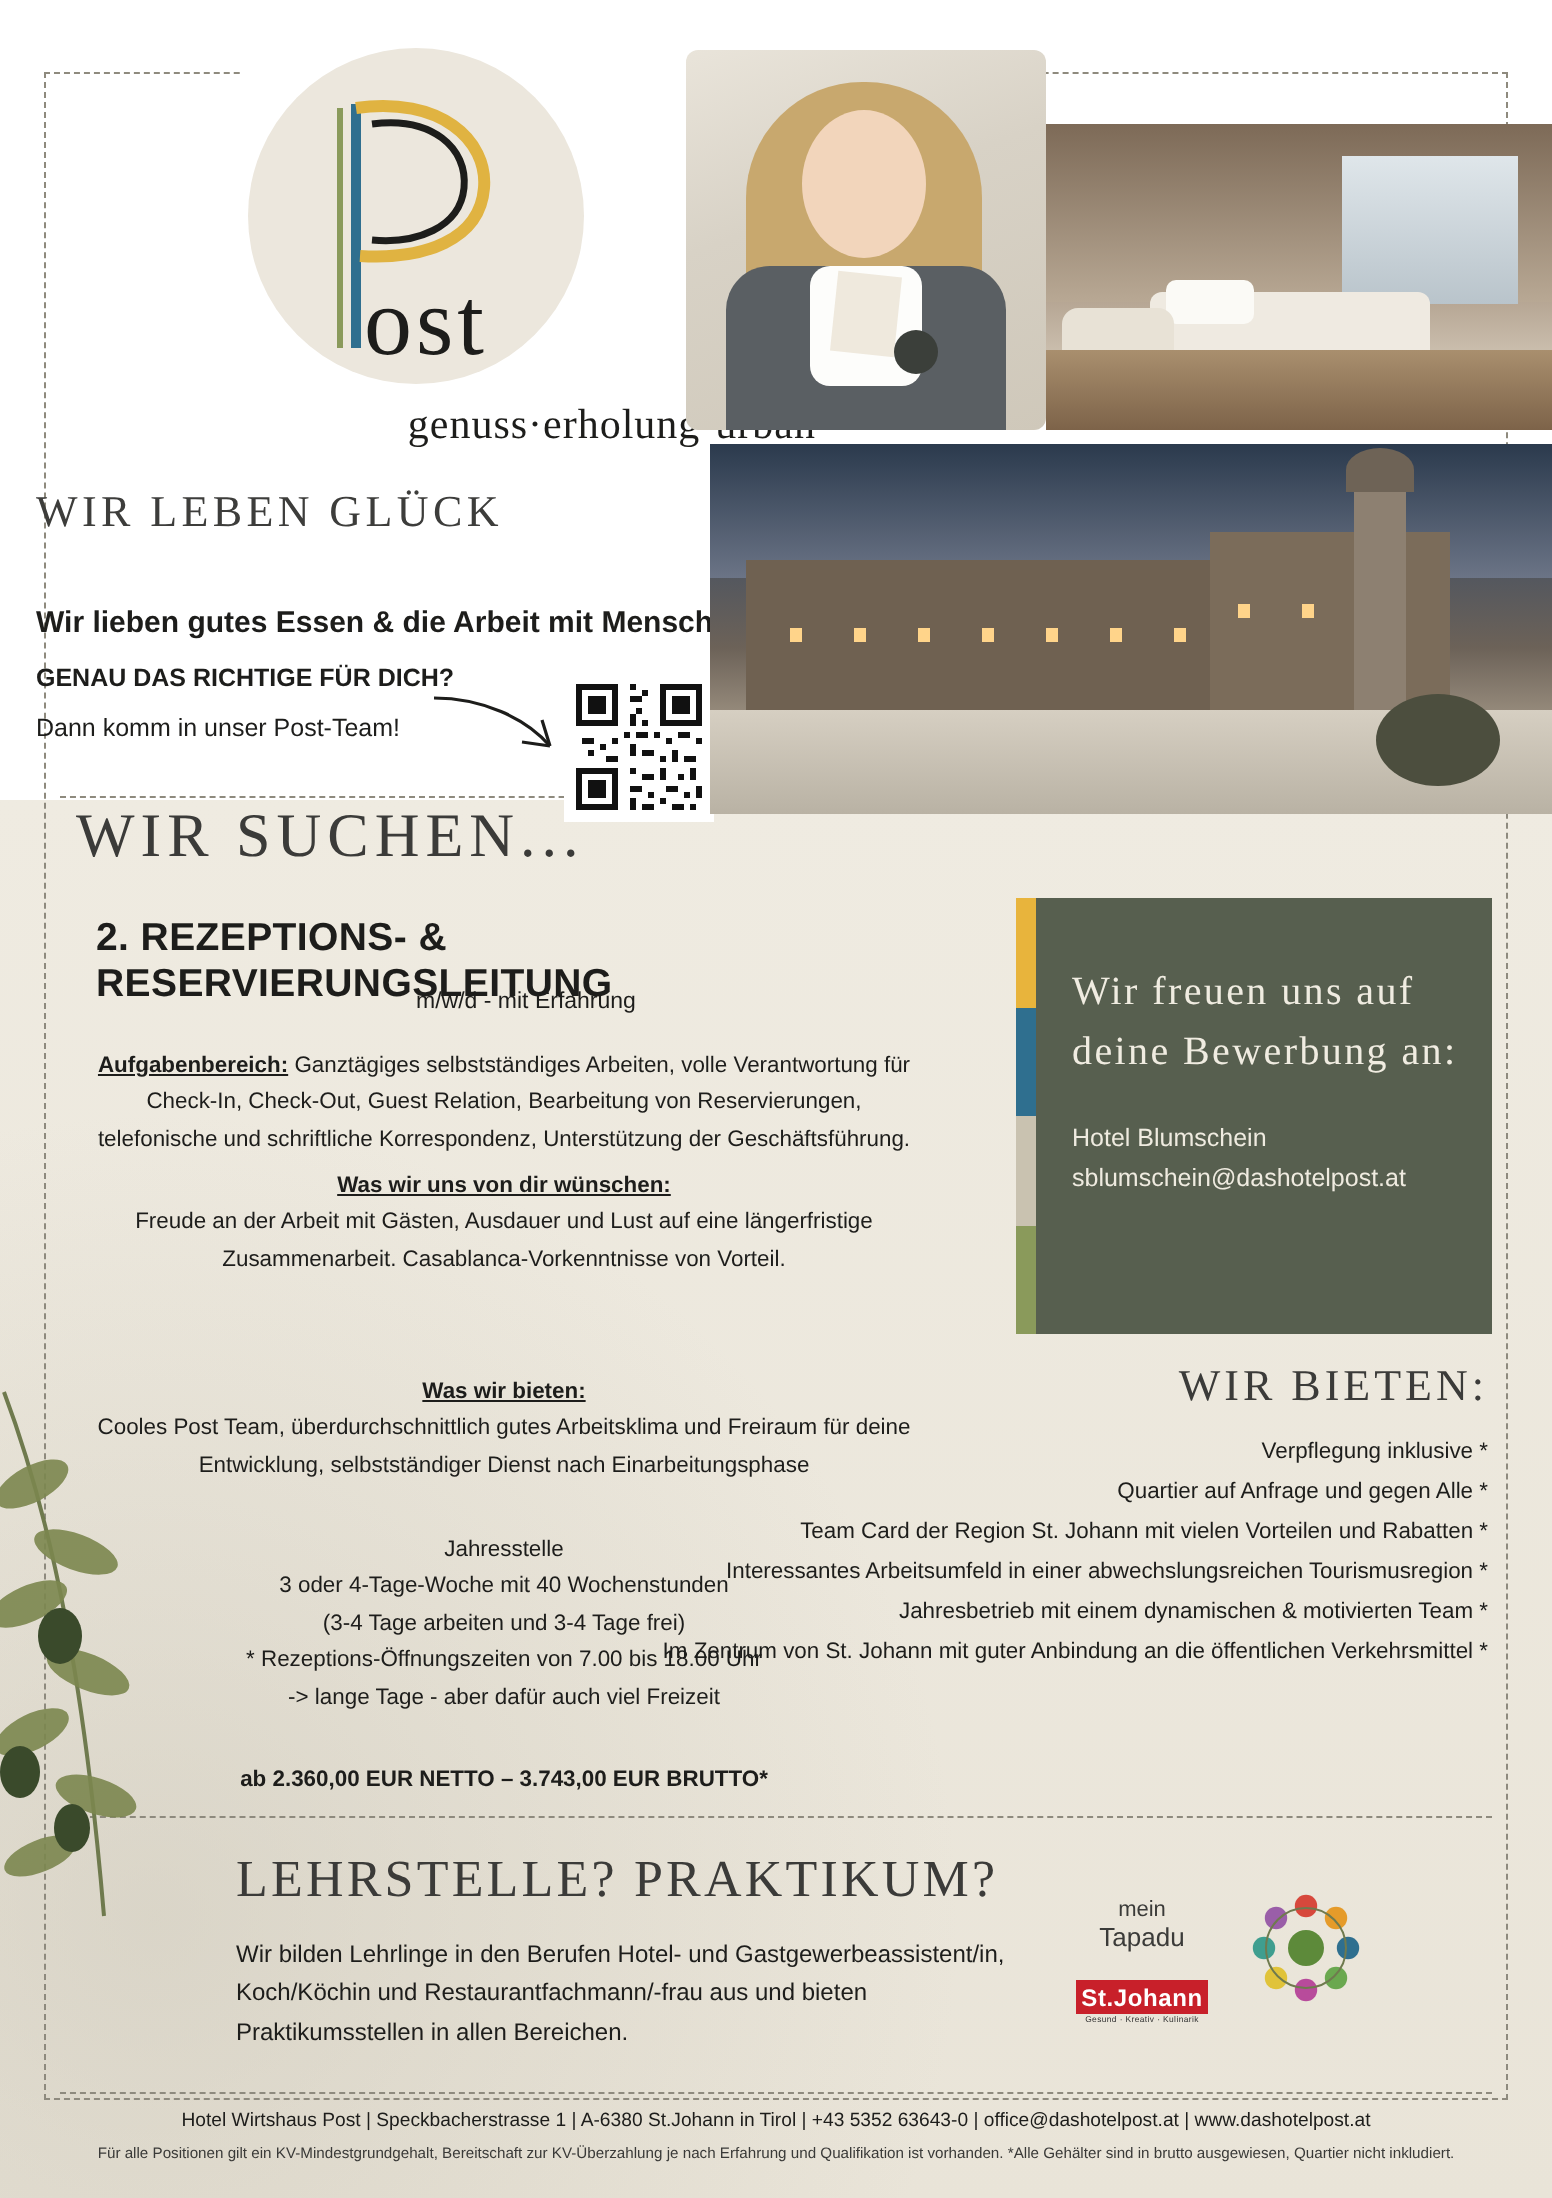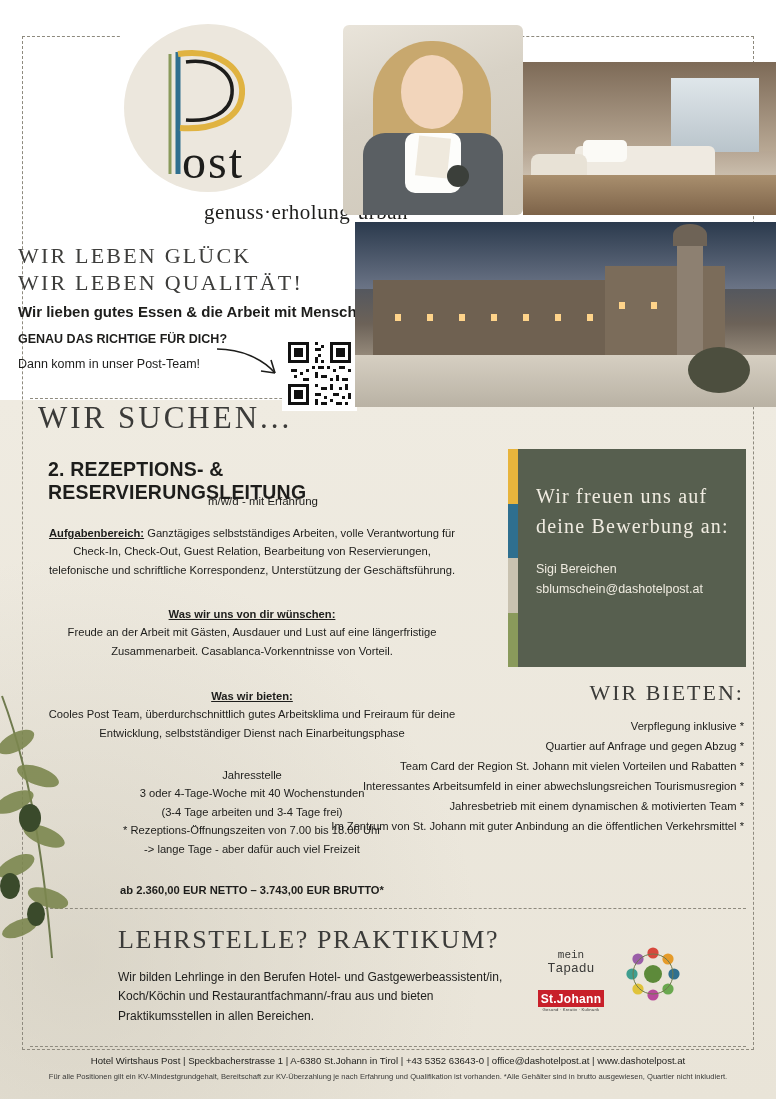--- a/index.html
+++ b/index.html
@@ -139,21 +139,21 @@
   .job-sub {
     position:absolute; left:48px; top:495px; width:430px;
     text-align:center; font-size:11.5px; color:#1d1d1b;
   }
   .block {
     position:absolute; width:420px; left:42px;
     text-align:center; font-size:11.2px; line-height:1.65; color:#1d1d1b;
   }
   .block u { text-decoration:underline; font-weight:bold; }
   .b1 { top:524px; }
-  .b2 { top:605px; }
+  .b2 { top:584px; }
   .b3 { top:687px; }
   .b4 { top:766px; }
   .b5 { top:881px; font-weight:bold; }
 
   
   .green-card {
     position:absolute; left:508px; top:449px; width:238px; height:218px;
     background:#575f4f;
     color:#f2efe6;
     padding-left:12px;
@@ -186,21 +186,21 @@
     font-size:26px; letter-spacing:1.6px; color:#3b3b39;
   }
   .lehr-text {
     position:absolute; left:118px; top:968px; width:390px;
     font-size:12px; line-height:1.62; color:#1d1d1b;
   }
   .badge-stjohann {
     position:absolute; left:538px; top:950px; width:66px; height:50px;
     text-align:center;
   }
-  .bs-top { font-family:Liberation Mono, monospace; font-size:11px; line-height:1.05; color:#3b3b39; }
+  .bs-top { font-family:Liberation Sans, sans-serif; font-size:11px; line-height:1.05; color:#3b3b39; }
   .bs-red { margin-top:15px; background:#c8202a; color:#fff; font-size:12px; font-weight:bold; padding:2px 0 1px; letter-spacing:.3px; }
   .bs-sub { font-size:4.2px; color:#333; letter-spacing:.2px; }
   .wheel { position:absolute; left:624px; top:945px; width:58px; height:58px; }
 
   
   .footer1 {
     position:absolute; left:0; top:1055px; width:776px;
     text-align:center; font-size:9.6px; color:#1d1d1b;
   }
   .footer2 {
@@ -227,21 +227,20 @@
     <path d="M54 30 C96 24, 120 46, 118 70 C116 96, 88 106, 56 104" stroke="#e0b341" stroke-width="6" fill="none"></path>
     <path d="M62 38 C92 34, 110 50, 108 70 C106 90, 84 98, 62 96" stroke="#1d1d1b" stroke-width="3.5" fill="none"></path>
     <path d="M46 30 L46 150" stroke="#8a9a5b" stroke-width="3" fill="none"></path>
   </svg>
   <div class="logo-mark" style="pointer-events:none;">
     <div style="position:absolute;left:58px;top:110px;font-family:'Liberation Serif',serif;font-size:48px;letter-spacing:2px;color:#1d1d1b;">ost</div>
   </div>
   <div class="logo-sub">genuss·erholung·urban</div>
 
   <div class="hl1">WIR LEBEN GLÜCK</div>
-  <div class="hl2">WIR LEBEN QUALITÄT!</div>
   <div class="sub1">Wir lieben gutes Essen &amp; die Arbeit mit Menschen!</div>
   <div class="sub2">GENAU DAS RICHTIGE FÜR DICH?</div>
   <div class="sub3">Dann komm in unser Post-Team!</div>
 
   <svg class="arrow" viewBox="0 0 70 36">
     <path d="M2 4 C26 4, 48 14, 60 28" stroke="#1d1d1b" stroke-width="1.6" fill="none"></path>
     <path d="M60 28 L46 26 M60 28 L56 15" stroke="#1d1d1b" stroke-width="1.6" fill="none"></path>
   </svg>
 
   <div class="qr">
@@ -389,28 +388,28 @@
   <div class="block b5">ab 2.360,00 EUR NETTO – 3.743,00 EUR BRUTTO*</div>
 
   <div class="green-card">
     <div class="gc-stripes">
       <span style="background:#e8b43c"></span>
       <span style="background:#2f6f8f"></span>
       <span style="background:#c9c2b0"></span>
       <span style="background:#8a9a5b"></span>
     </div>
     <div class="gc-title">Wir freuen uns auf deine Bewerbung an:</div>
-    <div class="gc-name">Sigi Bereichen</div>
+    <div class="gc-name">Hotel Blumschein</div>
     <div class="gc-mail">sblumschein@dashotelpost.at</div>
   </div>
 
   <div class="wir-bieten">WIR BIETEN:</div>
   <div class="bieten-list">
     <div>Verpflegung inklusive *</div>
-    <div>Quartier auf Anfrage und gegen Abzug *</div>
+    <div>Quartier auf Anfrage und gegen Alle *</div>
     <div>Team Card der Region St. Johann mit vielen Vorteilen und Rabatten *</div>
     <div>Interessantes Arbeitsumfeld in einer abwechslungsreichen Tourismusregion *</div>
     <div>Jahresbetrieb mit einem dynamischen &amp; motivierten Team *</div>
     <div>Im Zentrum von St. Johann mit guter Anbindung an die öffentlichen Verkehrsmittel *</div>
   </div>
 
   <div class="lehr-title">LEHRSTELLE? PRAKTIKUM?</div>
   <div class="lehr-text">Wir bilden Lehrlinge in den Berufen Hotel- und Gastgewerbeassistent/in, Koch/Köchin und Restaurantfachmann/-frau aus und bieten Praktikumsstellen in allen Bereichen.</div>
 
   <div class="badge-stjohann">

